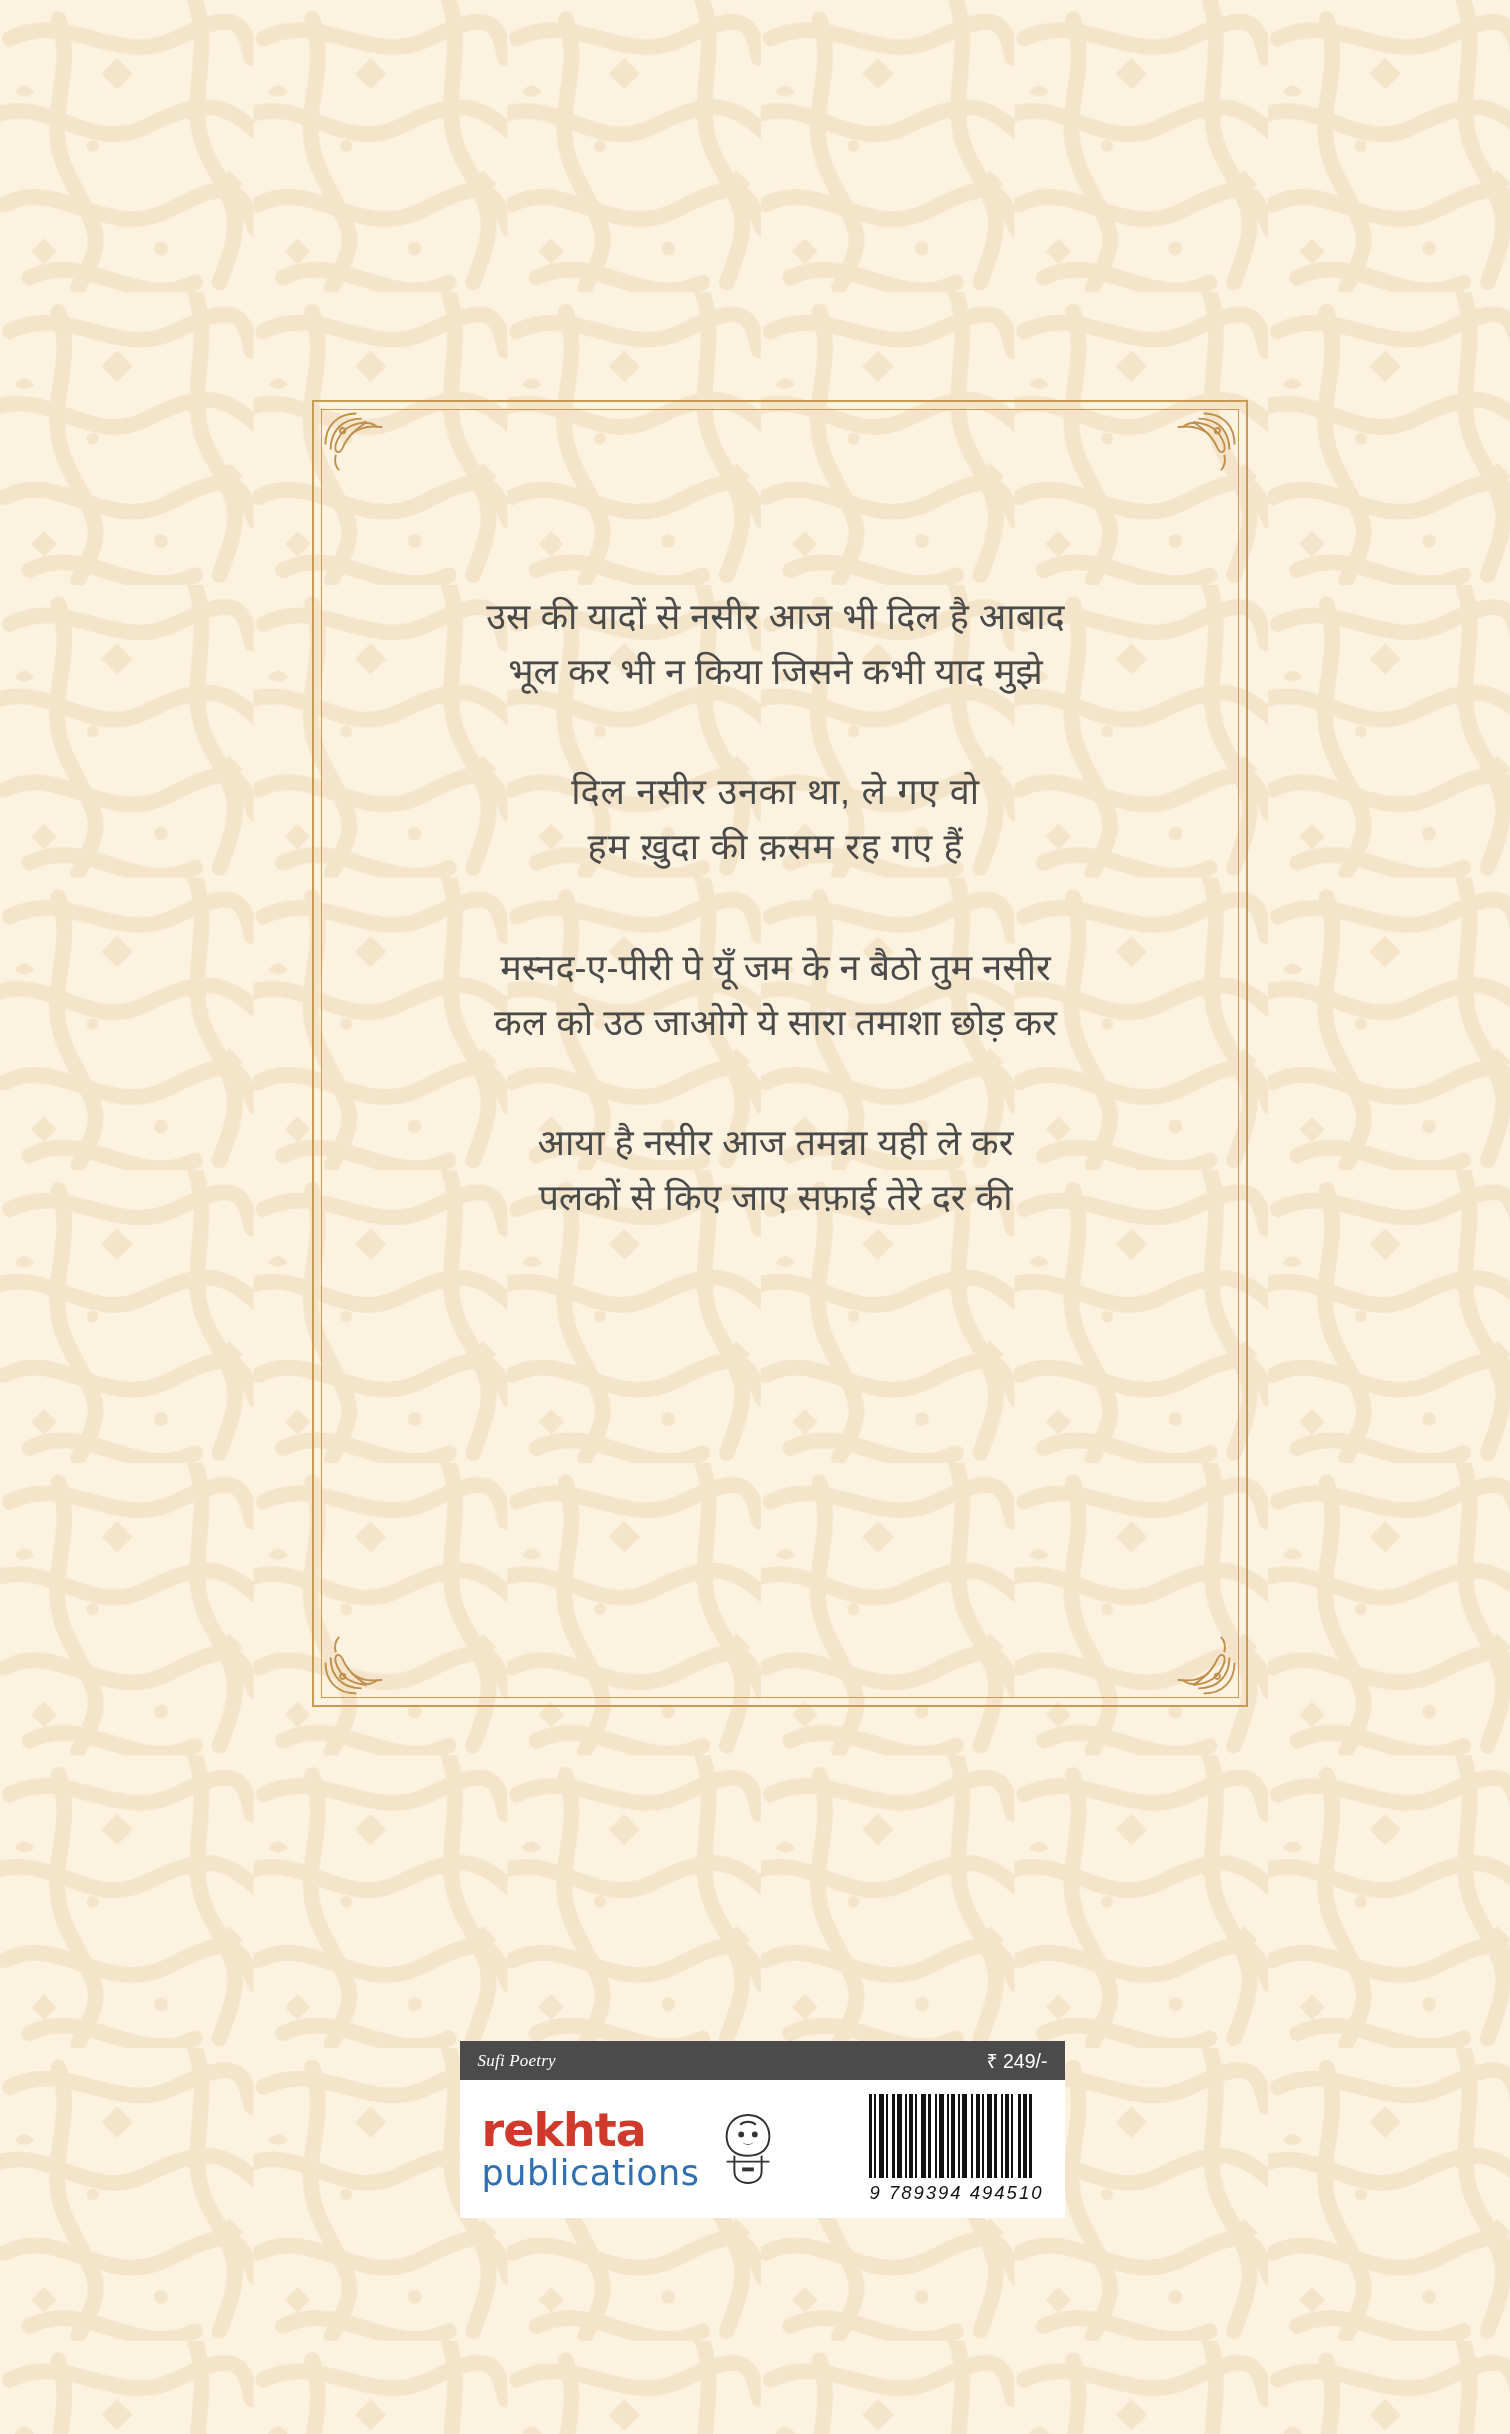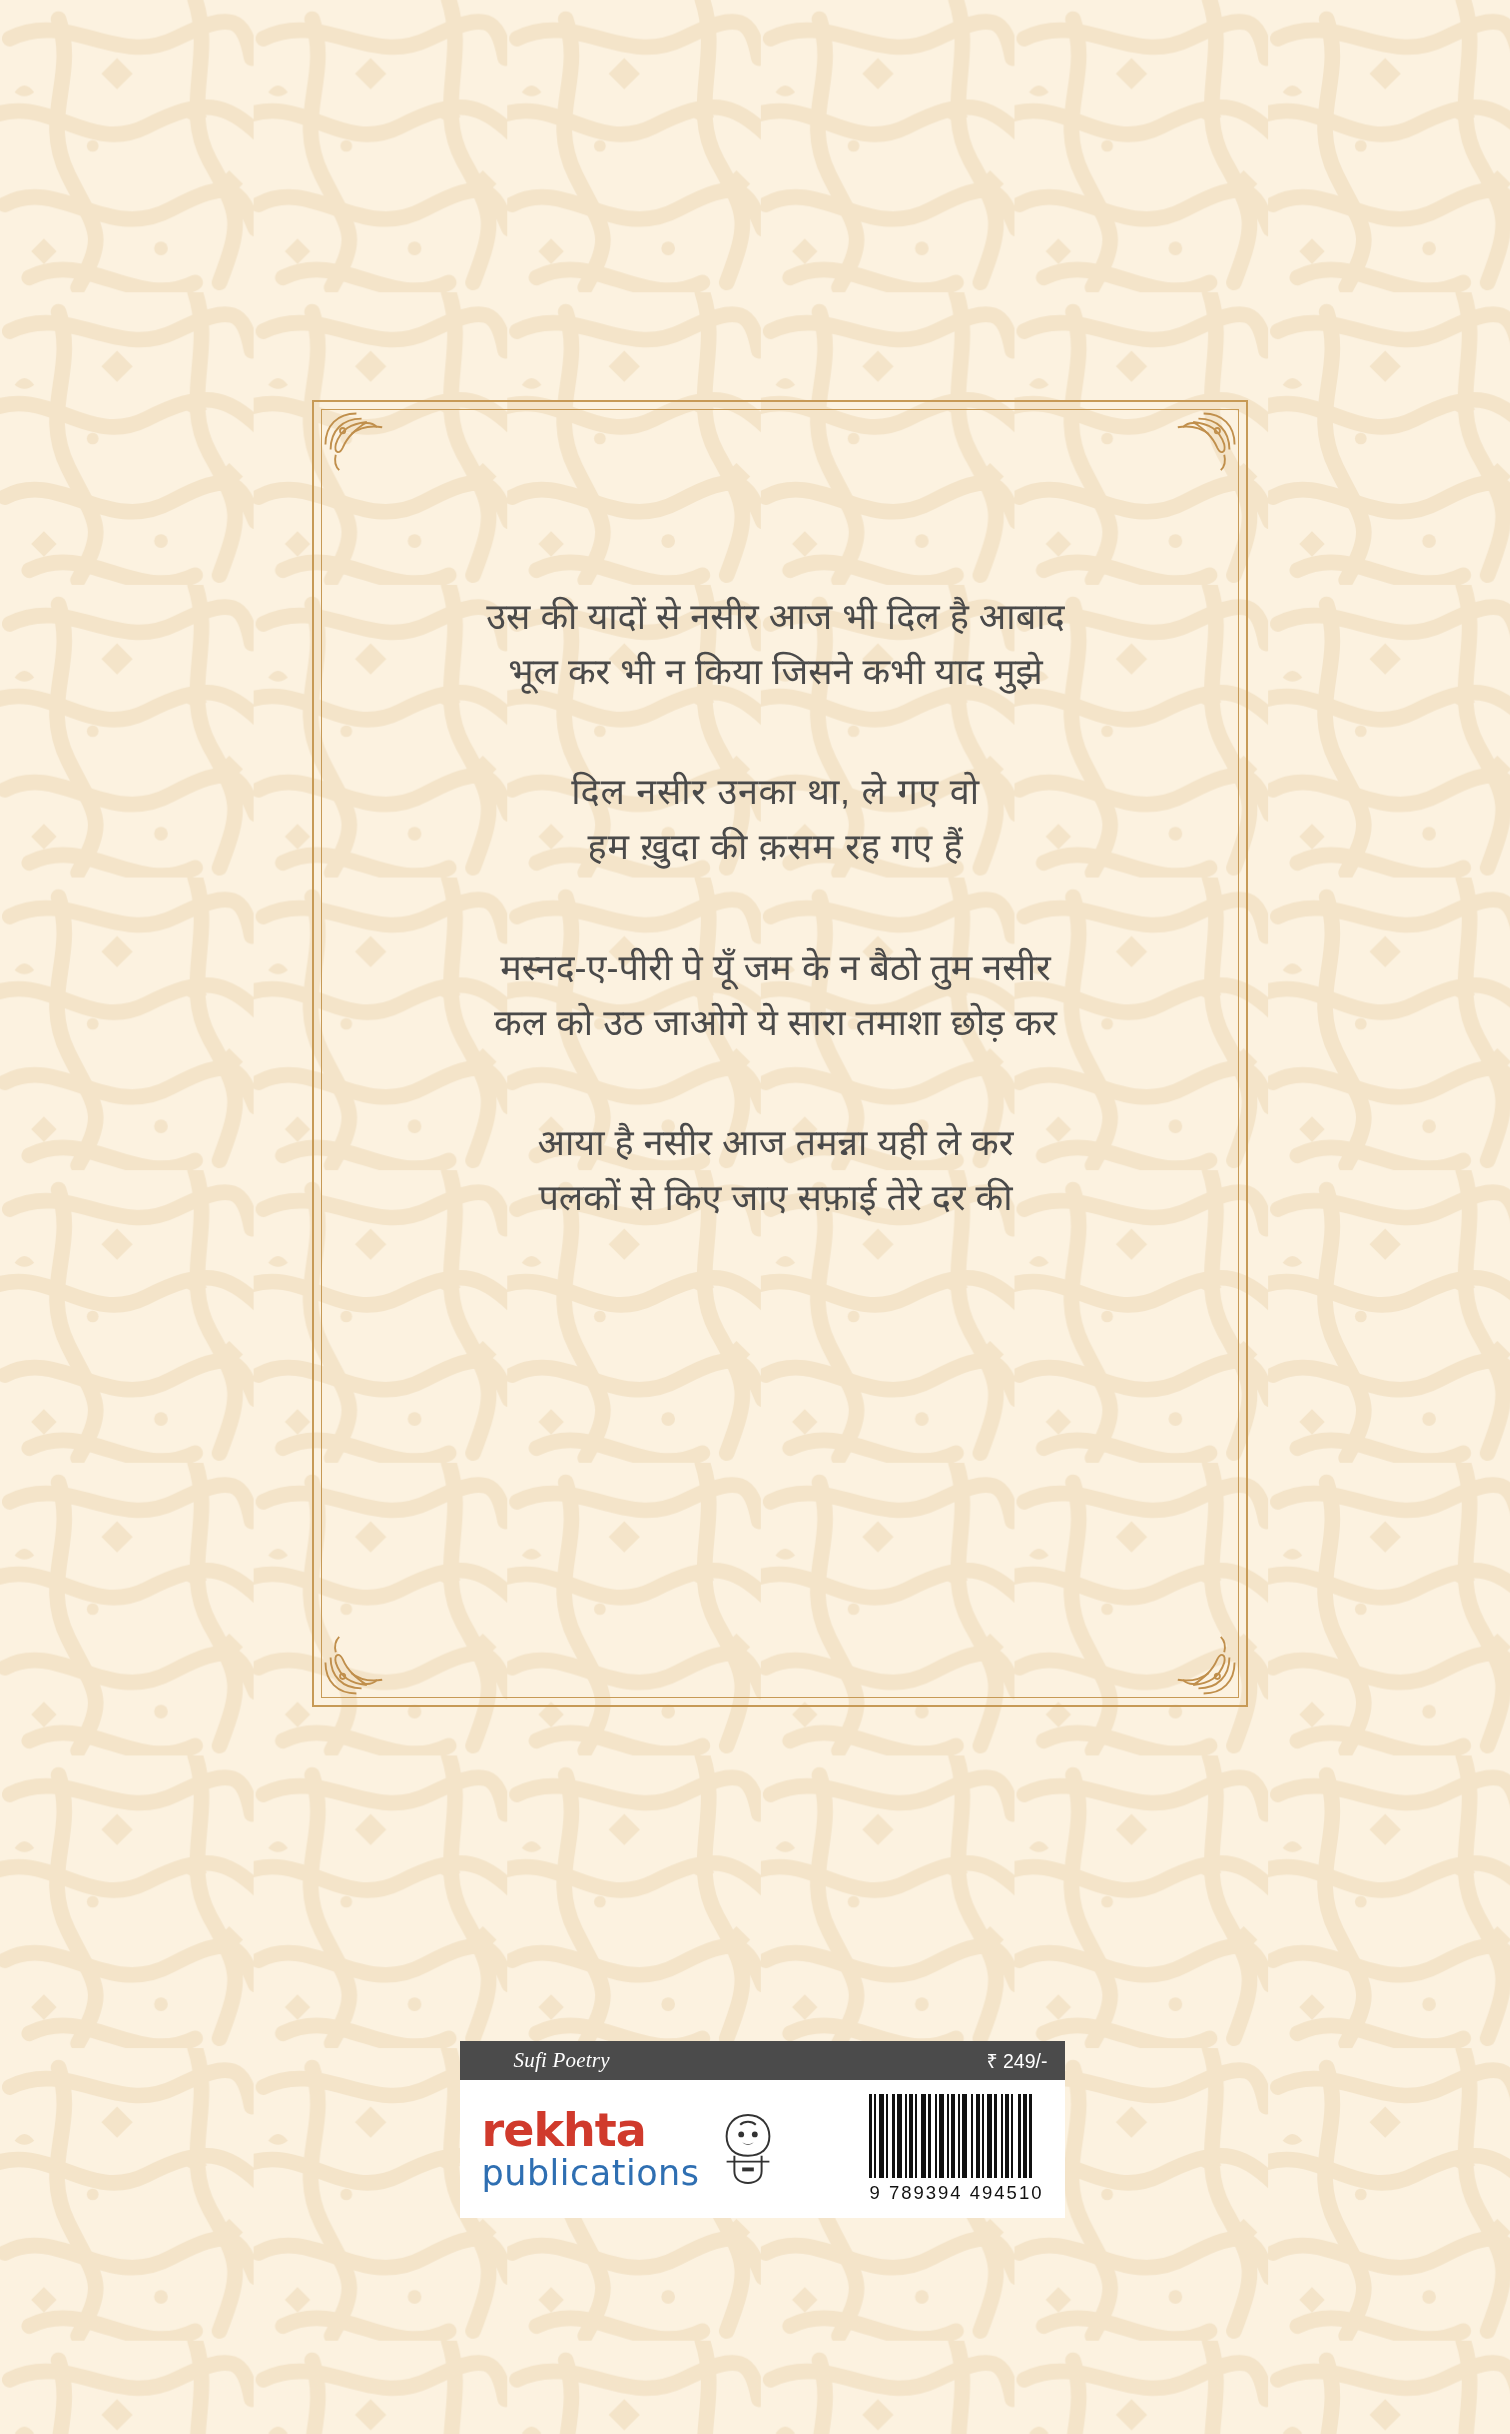--- a/index.html
+++ b/index.html
@@ -97,23 +97,22 @@
     height: 39px;
     display: flex;
     align-items: center;
     justify-content: space-between;
     padding: 0 17.6px;
     box-sizing: border-box;
   }
   .genre-name {
     font-family: "Liberation Serif", serif;
     font-style: italic;
-    font-size: 21px;
+    font-size: 17px;
     letter-spacing: 0.2px;
-    margin-left: 36px;
   }
   .genre-price {
     font-family: "Liberation Sans", sans-serif;
     font-size: 19.5px;
   }
   .barcode-panel {
     background: #ffffff;
     height: 138px;
     display: flex;
     align-items: center;
@@ -143,20 +142,21 @@
   .logo-mark {
     width: 70px;
     height: 76px;
     flex: 0 0 auto;
     color: #333;
   }
   .logo-mark svg { display:block; width:100%; height:100%; }
   .barcode {
     margin-left: auto;
     text-align: center;
+    font-style: italic;
   }
   .bars {
     height: 84px;
     display: flex;
     align-items: flex-end;
     gap: 0;
   }
   .bars i {
     display: block;
     background: #111;

